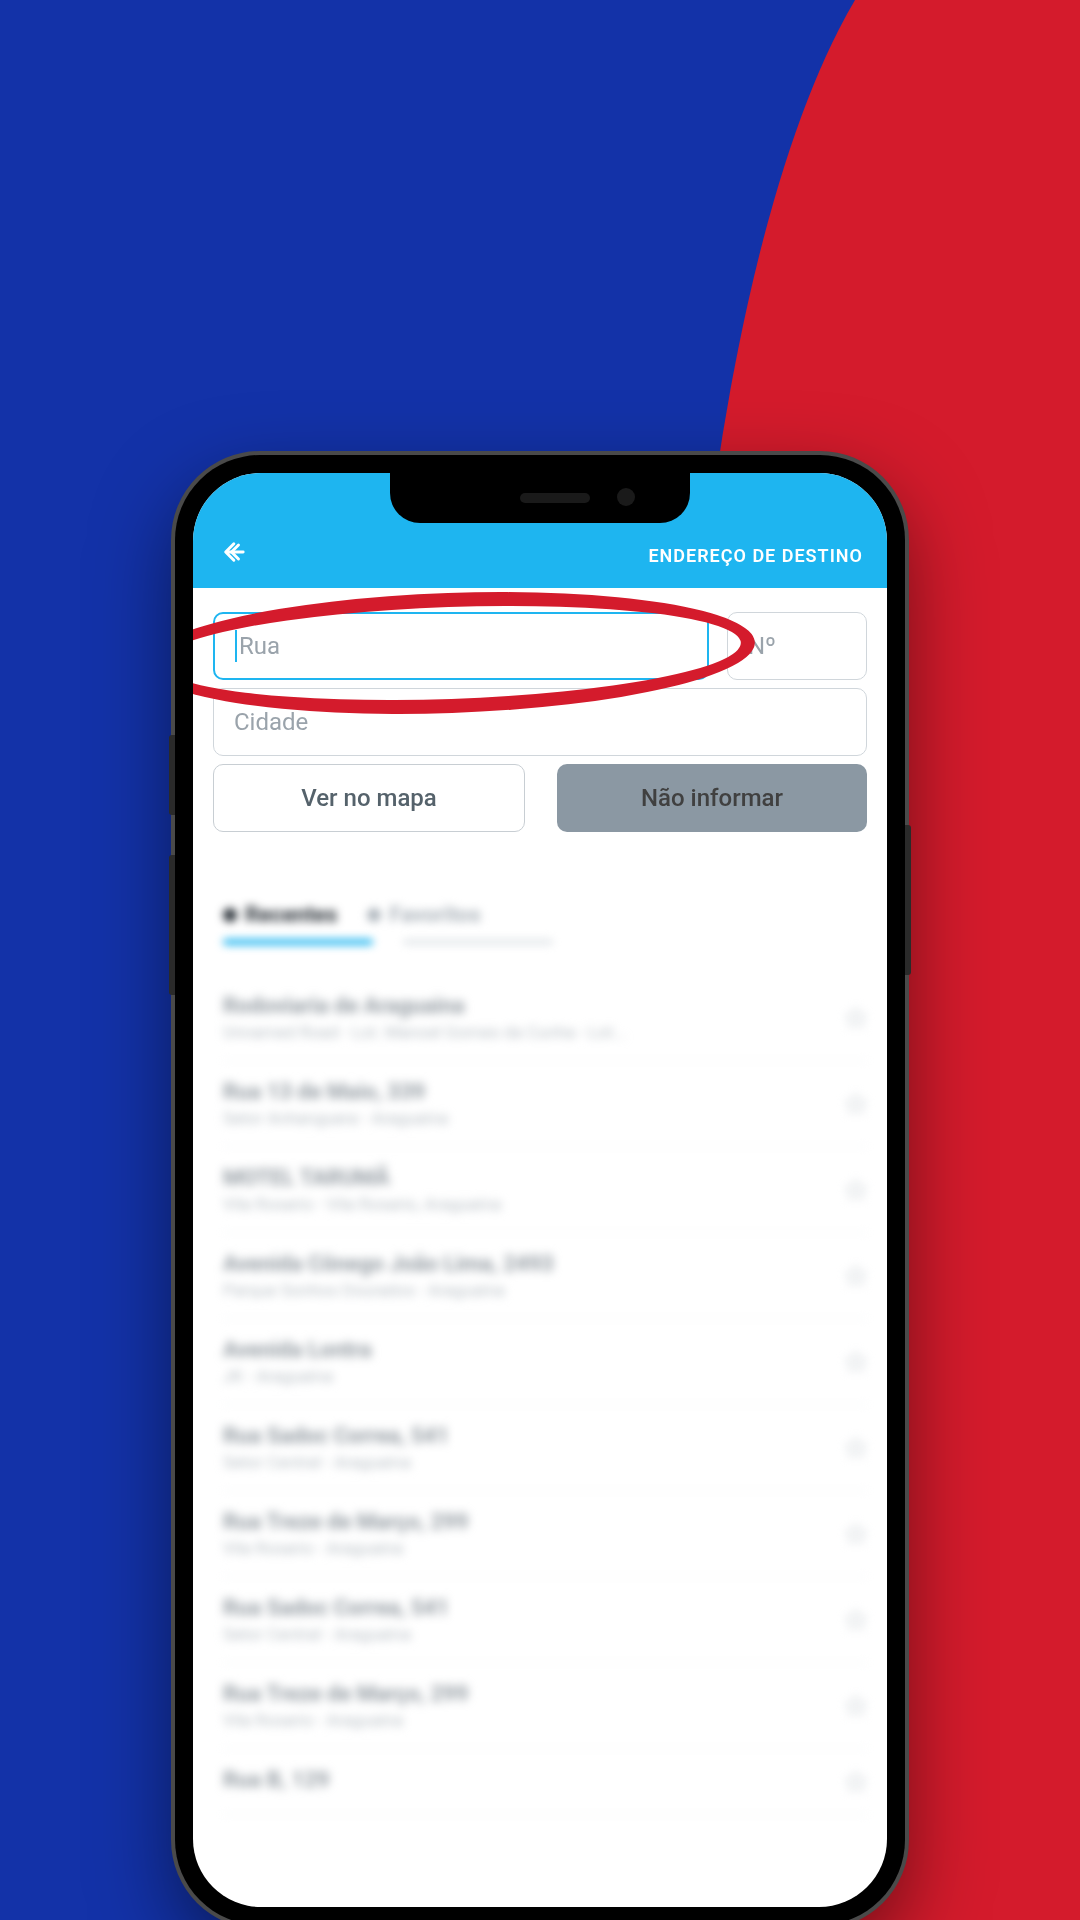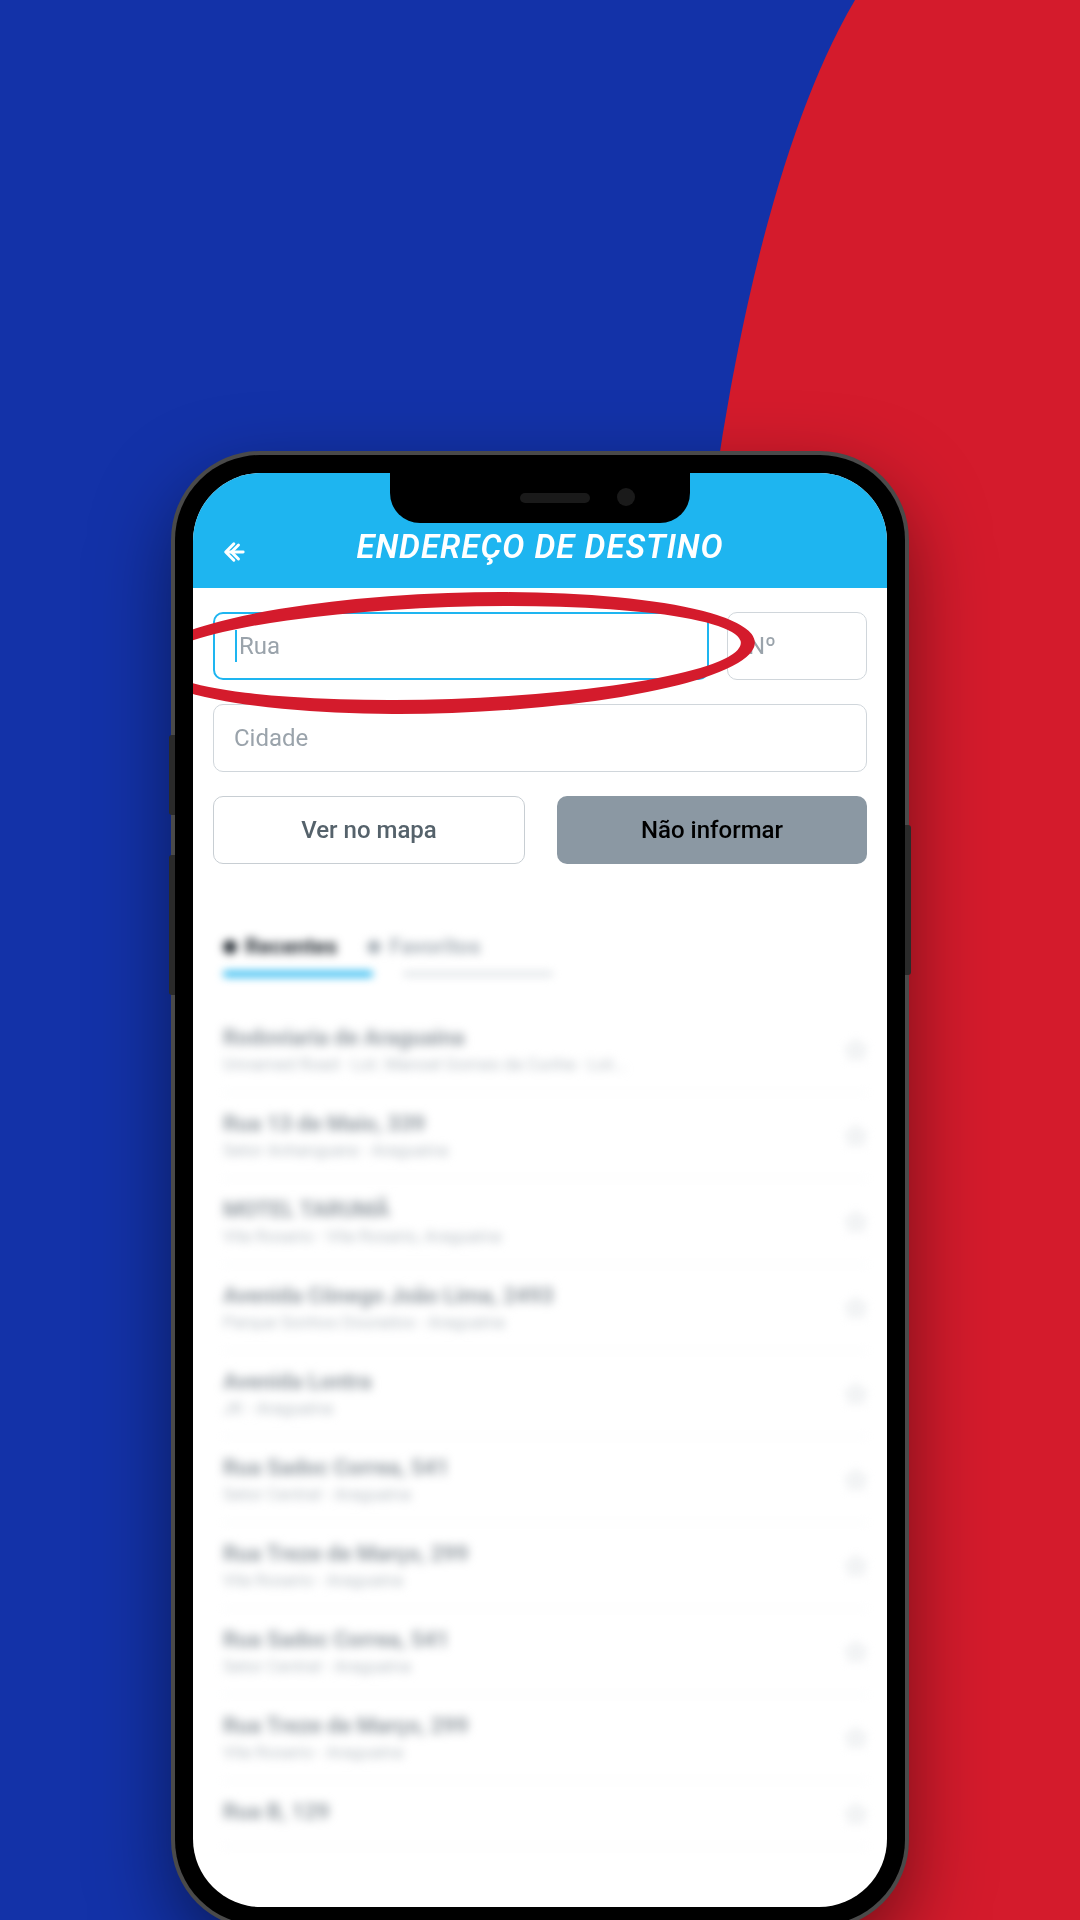--- a/index.html
+++ b/index.html
@@ -116,32 +116,31 @@
   .back-arrow {
     position: absolute;
     left: 28px;
     bottom: 22px;
     width: 28px;
     height: 28px;
   }
   .back-arrow svg { width: 100%; height: 100%; }
   .header-title {
     width: 100%;
-    text-align: center;
-    font-size: 33px;
+    text-align: right;
+    font-size: 18px;
     font-weight: 600;
     letter-spacing: 1px;
-    font-style: italic;
   }
 
   .form {
     padding: 24px 20px 10px 20px;
     background: #fff;
   }
-  .row { display: flex; gap: 18px; margin-bottom: 24px; }
+  .row { display: flex; gap: 18px; margin-bottom: 8px; }
   .input {
     border: 1.5px solid #d0d6db;
     border-radius: 10px;
     height: 68px;
     display: flex;
     align-items: center;
     padding: 0 20px;
     font-size: 24px;
     color: #9aa3ab;
     background: #fff;
@@ -158,39 +157,39 @@
     margin-right: 2px;
     vertical-align: middle;
     animation: blink 1s infinite;
   }
   @keyframes blink { 50% { opacity: 0; } }
   .rua { flex: 1; }
   .num { width: 140px; }
   .cidade { flex: 1; text-align: right; }
   .bairro { flex: 1; }
 
-  .btn-row { display: flex; gap: 32px; margin-top: 20px; }
+  .btn-row { display: flex; gap: 32px; margin-top: 8px; }
   .btn {
     flex: 1;
     height: 68px;
     border-radius: 10px;
     display: flex;
     align-items: center;
     justify-content: center;
     font-size: 24px;
     font-weight: 500;
   }
   .btn-outline {
     border: 1.5px solid #c8ced3;
     color: #55626b;
     background: #fff;
   }
   .btn-fill {
     background: #8b98a3;
-    color: #000000;
+    color: #404040;
   }
 
   .highlight-ellipse {
     position: absolute;
     top: 120px;
     left: -48px;
     width: 610px;
     height: 120px;
     border: 14px solid #d41b2c;
     border-radius: 50%;

